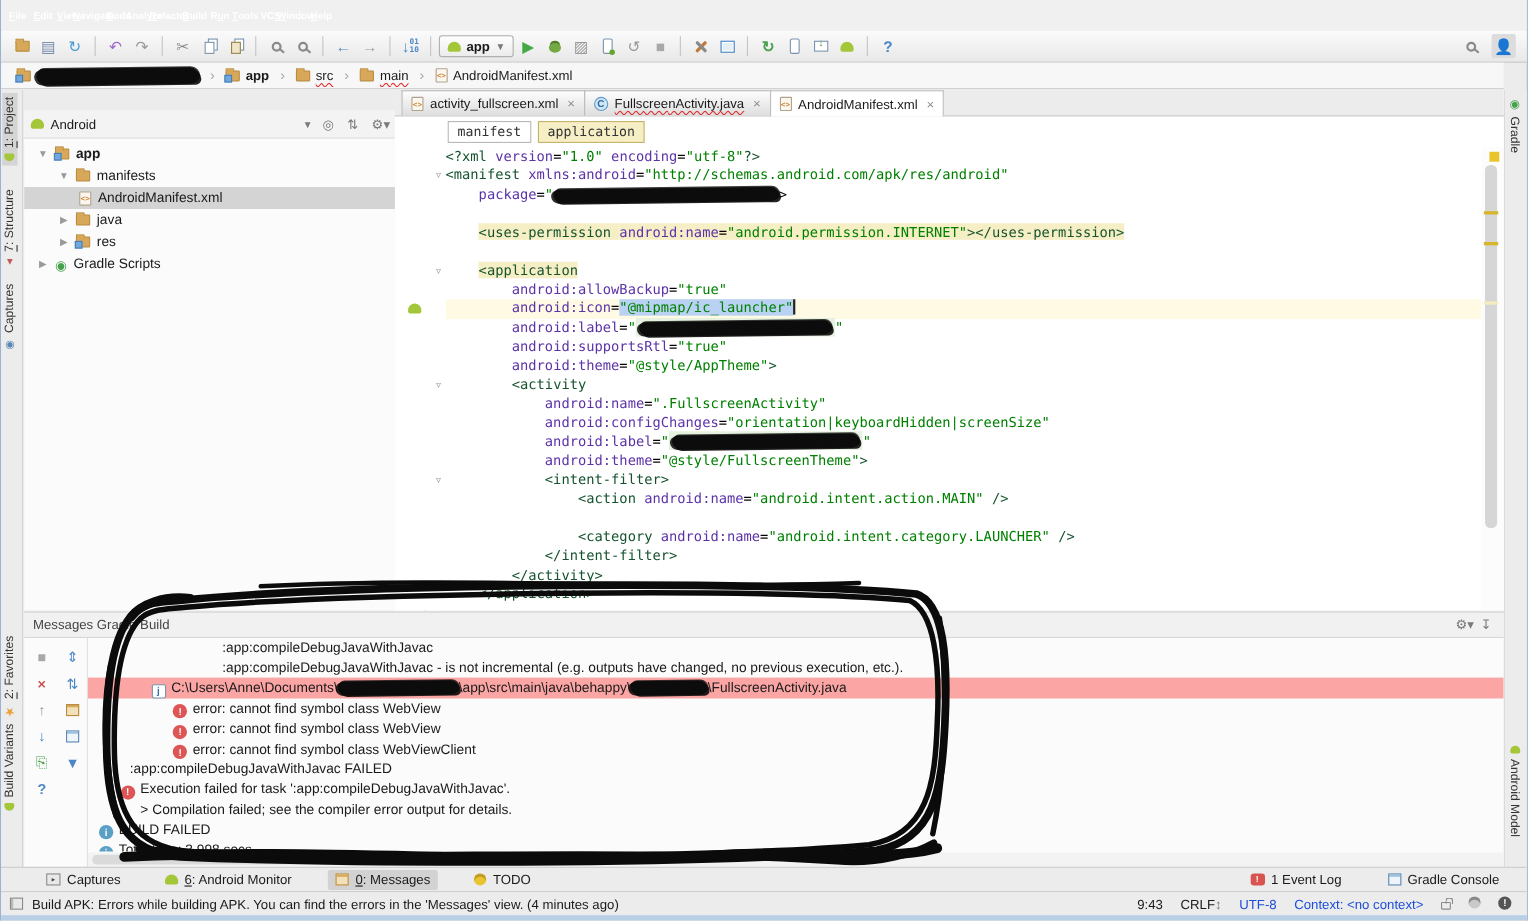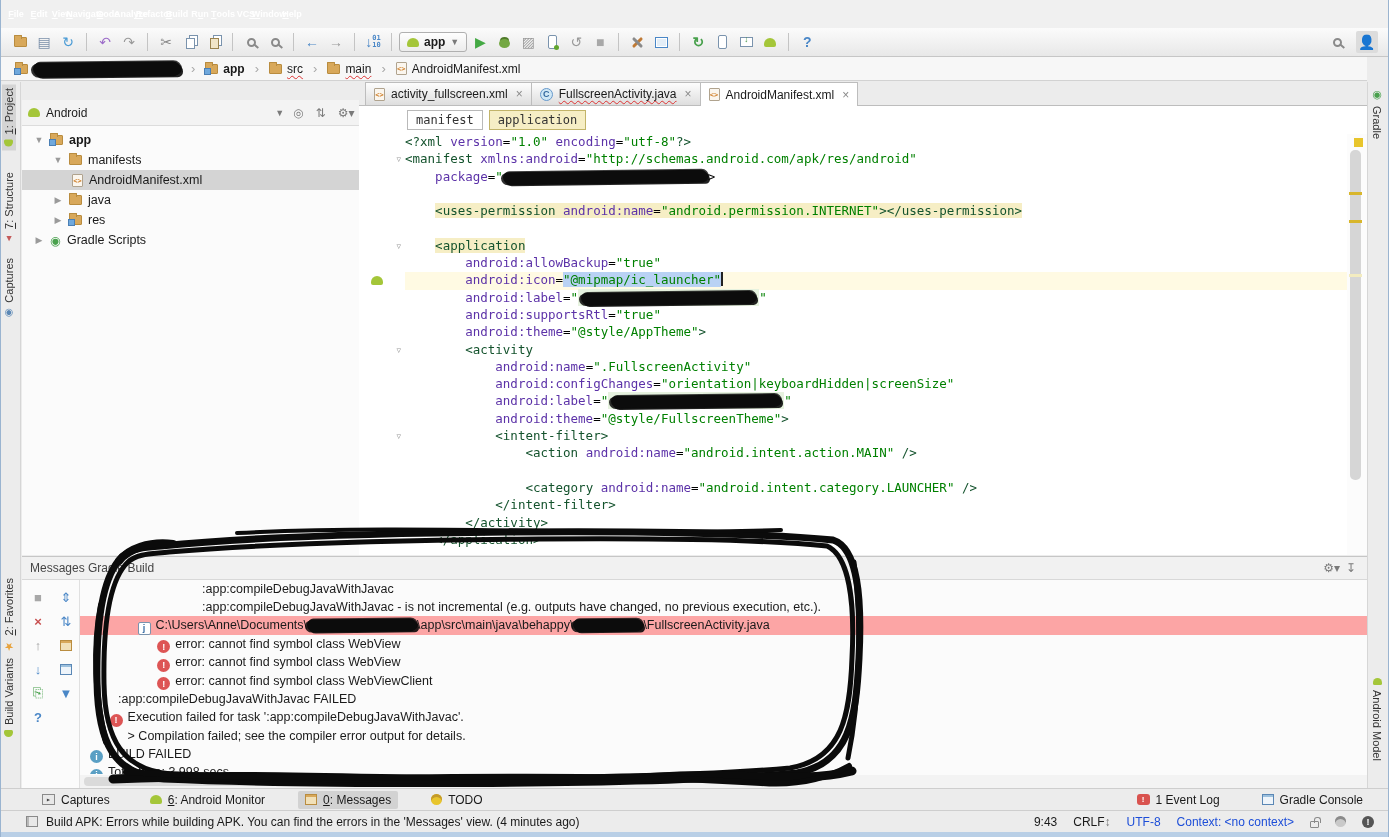--- a/index.html
+++ b/index.html
@@ -174,22 +174,22 @@
   .msg-hscroll { position:absolute; left:58px; right:0; bottom:0; height:13px; background:#f3f3f3; }
   .msg-hscroll .thumb { position:absolute; left:4px; top:2px; width:420px; height:9px; background:#dadada; border-radius:4px; }
 
   
   .bottombar { position:absolute; left:0; right:0; bottom:27px; height:22px; background:#ececec;
                border-top:1px solid #cecece; display:flex; align-items:center; gap:26px; padding-left:34px; }
   .btab { display:inline-flex; align-items:center; gap:6px; padding:2px 7px; }
   .btab.active { background:#d2d2d2; border-radius:2px; }
   .bb-right { position:absolute; right:18px; display:flex; gap:28px; }
   .statusbar { position:absolute; left:0; right:0; bottom:5px; height:22px; background:#ececec;
-               border-top:1px solid #cecece; display:flex; align-items:center; padding:0 25px; gap:8px; }
-  .sb-right { position:absolute; right:14px; display:flex; align-items:center; gap:16px; }
+               border-top:1px solid #cecece; display:flex; align-items:center; padding:0 8px; gap:8px; }
+  .sb-right { position:absolute; right:14px; display:flex; gap:16px; }
   .dim { color:#1d4ed8; }
   .bluestrip { position:absolute; left:0; right:0; bottom:0; height:5px; background:#b9cfe6; }
   .sb-panelicon { display:inline-block; width:12px; height:11px; border:1px solid #8a8a8a; background:#e8e8e8;
                   box-shadow:inset 2px 0 0 #b8b8b8; }
 
   
   .overlay { position:absolute; left:0; top:0; pointer-events:none; z-index:60; }
 </style>
 </head>
 <body>

